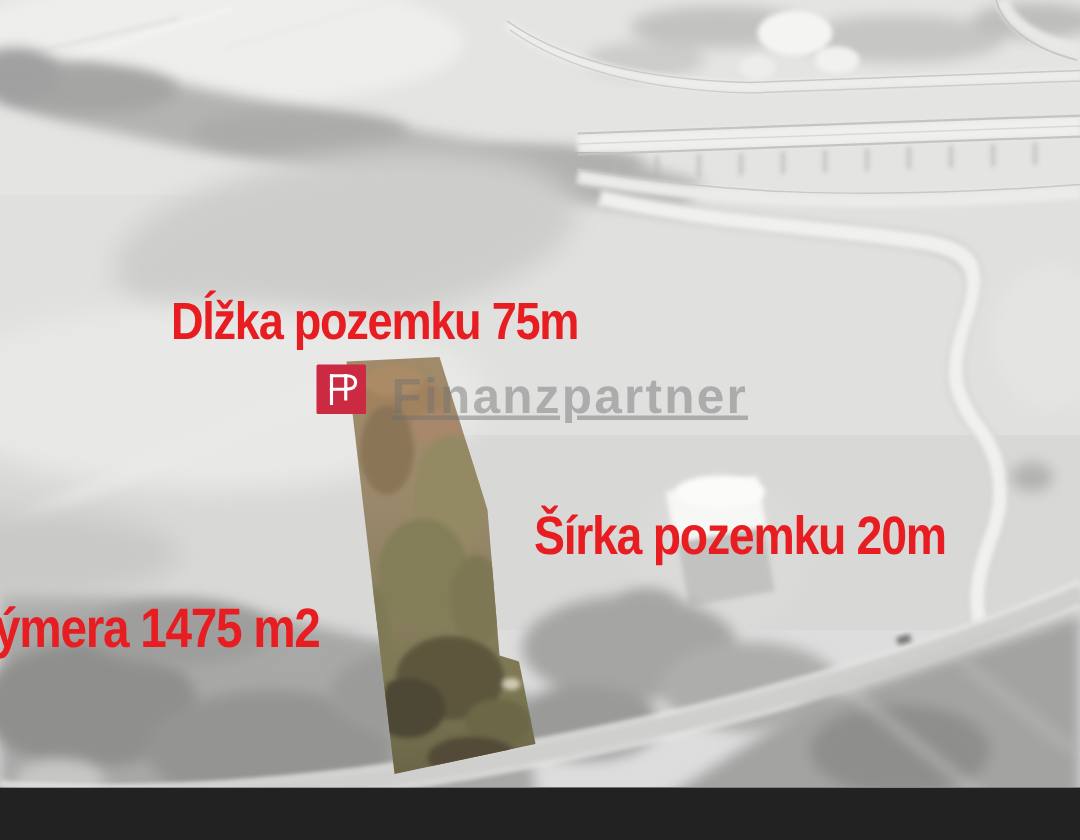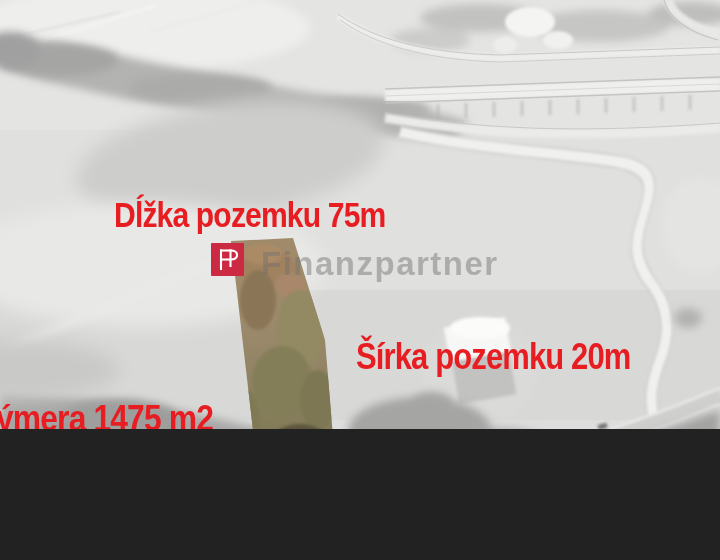--- a/index.html
+++ b/index.html
@@ -1,17 +1,17 @@
 <!DOCTYPE html>
 <html><head>
 <meta charset="utf-8">
 <style>
   html,body{margin:0;padding:0;background:#222;}
   .stage{
-    position:relative;width:720px;height:429px;overflow:hidden;
+    position:relative;width:720px;height:525px;overflow:hidden;
     font-family:"Liberation Sans",sans-serif;
     background:#dcdddc;
   }
   .stage svg.bg{position:absolute;left:0;top:0;width:720px;height:560px;display:block;}
   .annot{
     position:absolute;line-height:1;white-space:nowrap;
     font-weight:bold;color:var(--annotation,#e71d22);
     letter-spacing:-1px;
     transform:scaleX(0.86);transform-origin:left top;
   }
@@ -19,21 +19,21 @@
   .annot-width{left:356px;top:339px;font-size:36px;}
   .annot-area{left:-4px;top:400px;font-size:37px;}
   .logo-square{
     position:absolute;left:211px;top:243px;width:33px;height:33px;
     background:var(--logo,#cb2a42);border-radius:1px;
   }
   .logo-square svg{position:absolute;inset:0;width:100%;height:100%;}
   .watermark{
     position:absolute;left:261px;top:247px;font-size:33px;line-height:1;
     font-weight:600;letter-spacing:1.5px;white-space:nowrap;
-    color:var(--watermark,#8a8a8a);opacity:0.45;
+    color:var(--watermark,#8a8a8a);opacity:0.45;text-decoration:underline;
   }
   .division{
     position:absolute;left:398px;top:281px;font-size:31px;line-height:1;
     font-weight:800;letter-spacing:1px;white-space:nowrap;
     color:var(--division,#db3154);
   }
 </style>
 </head>
 <body>
 

